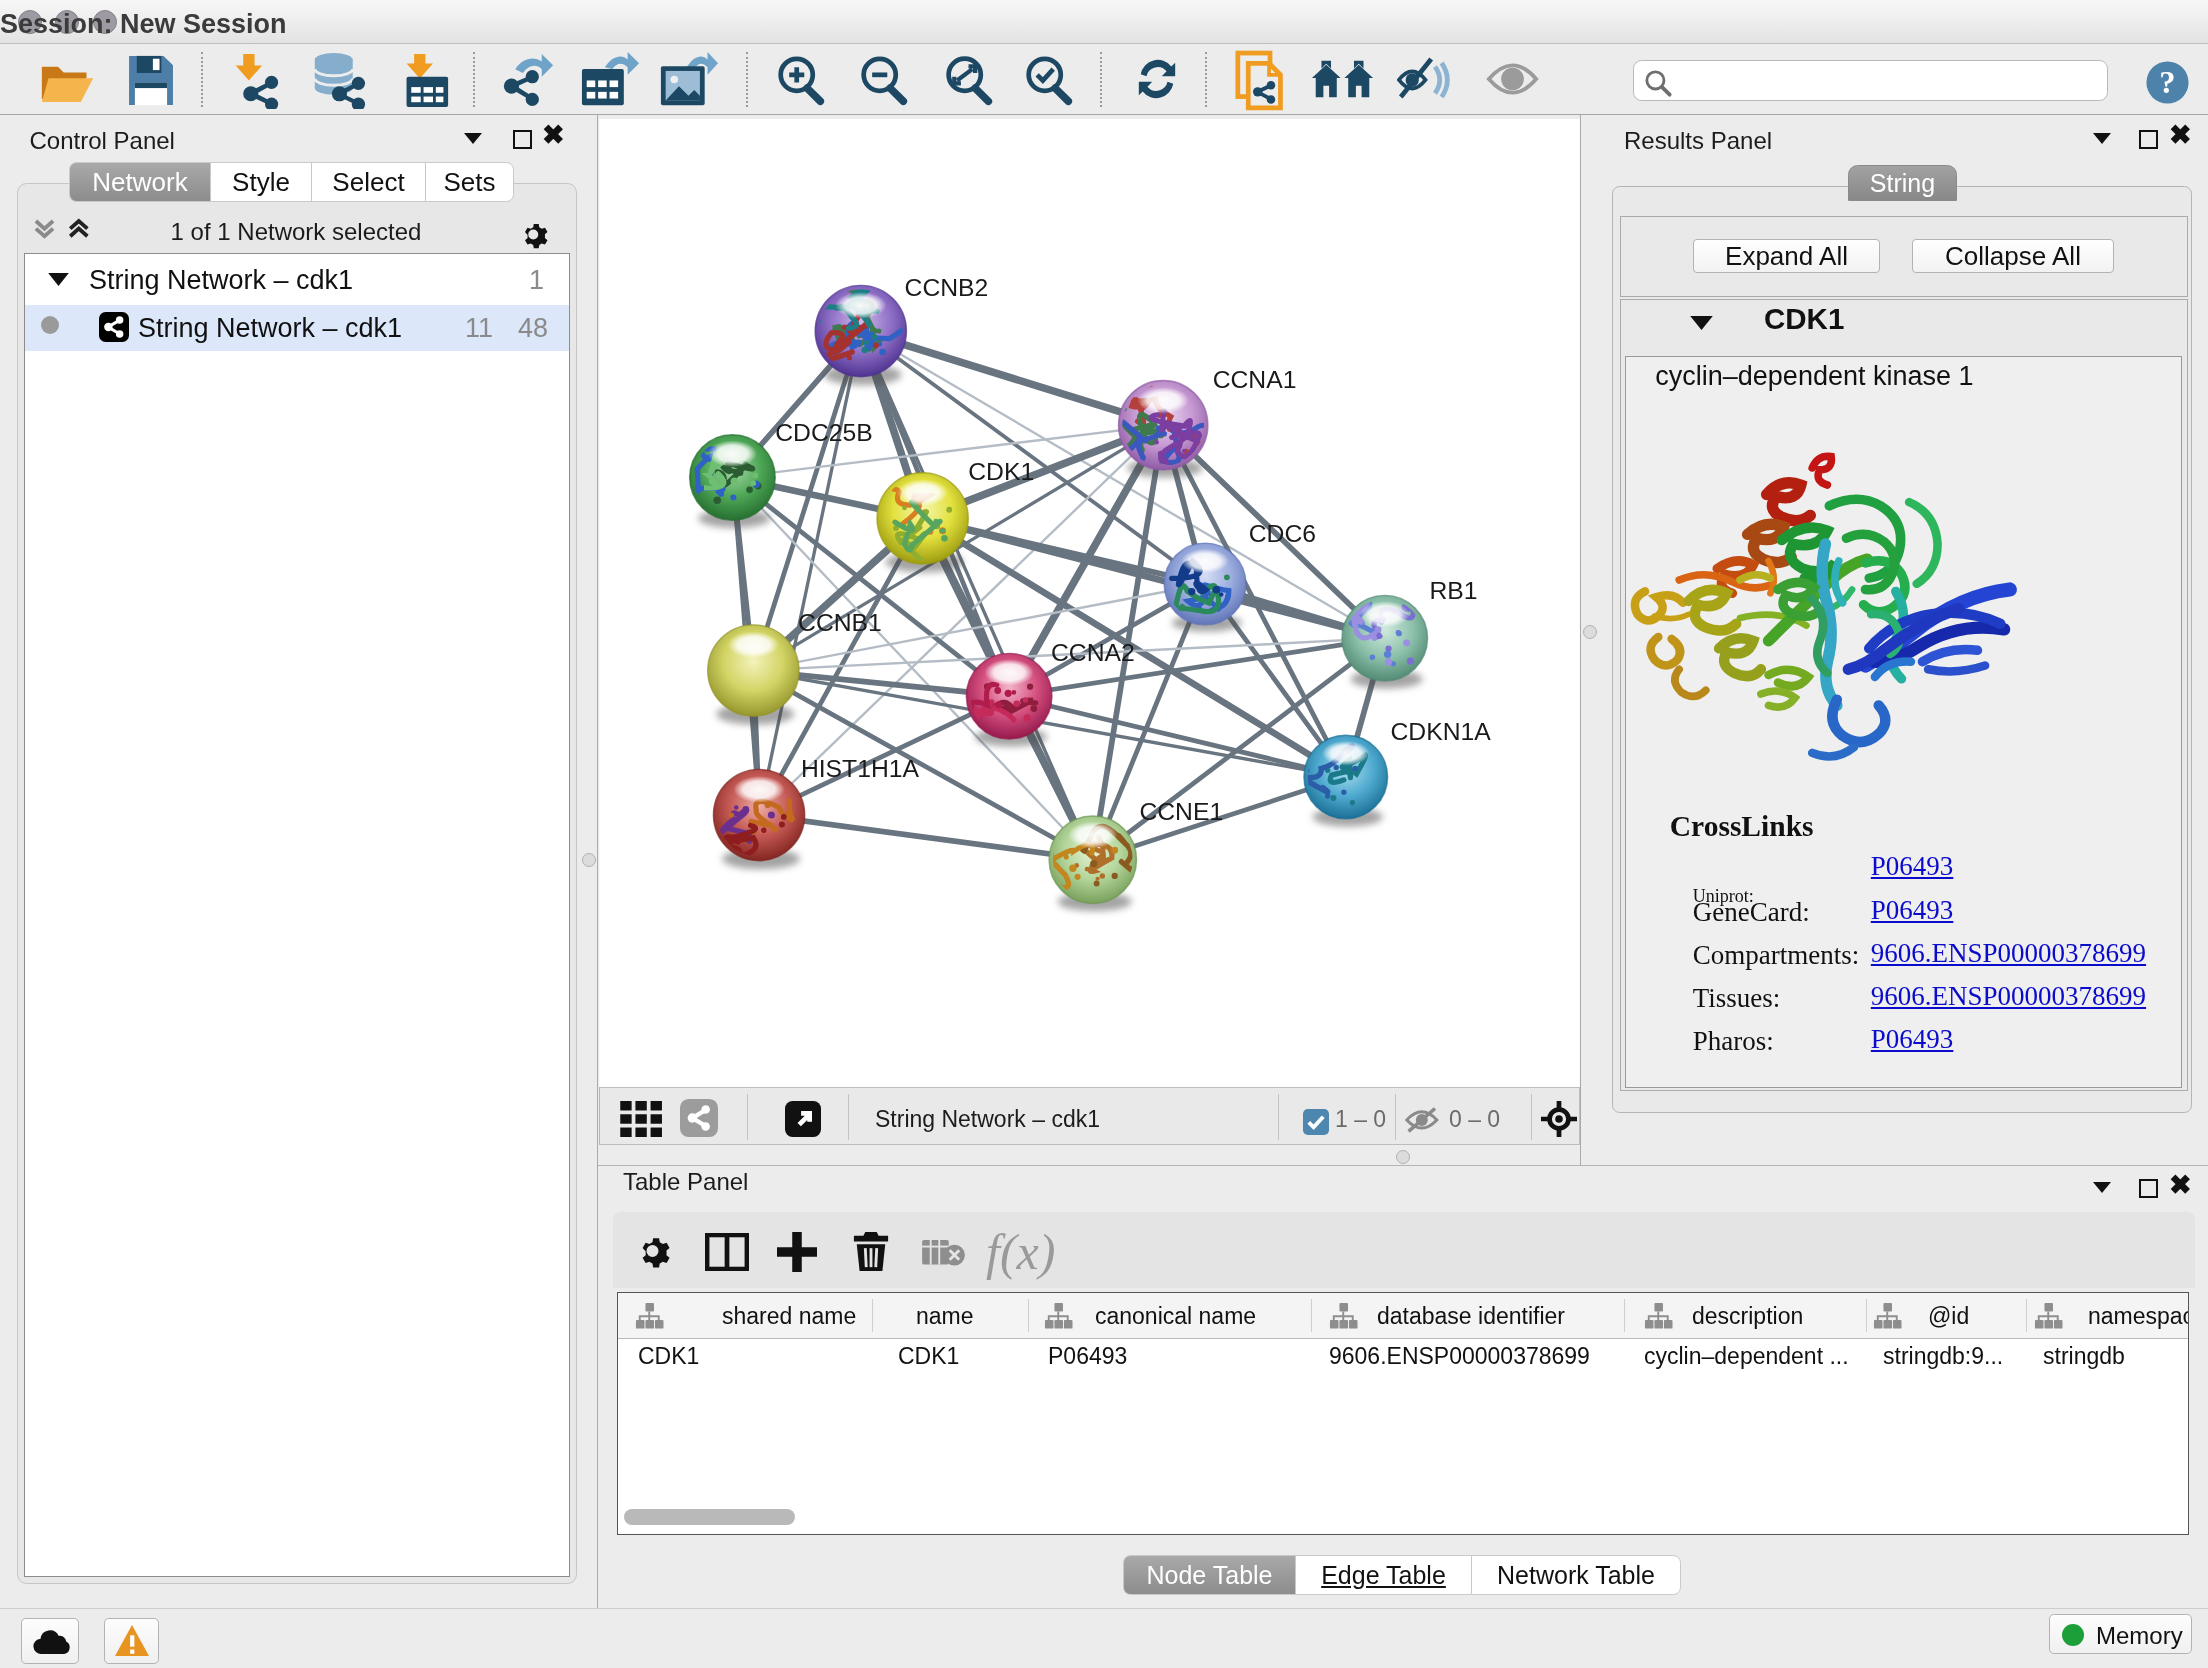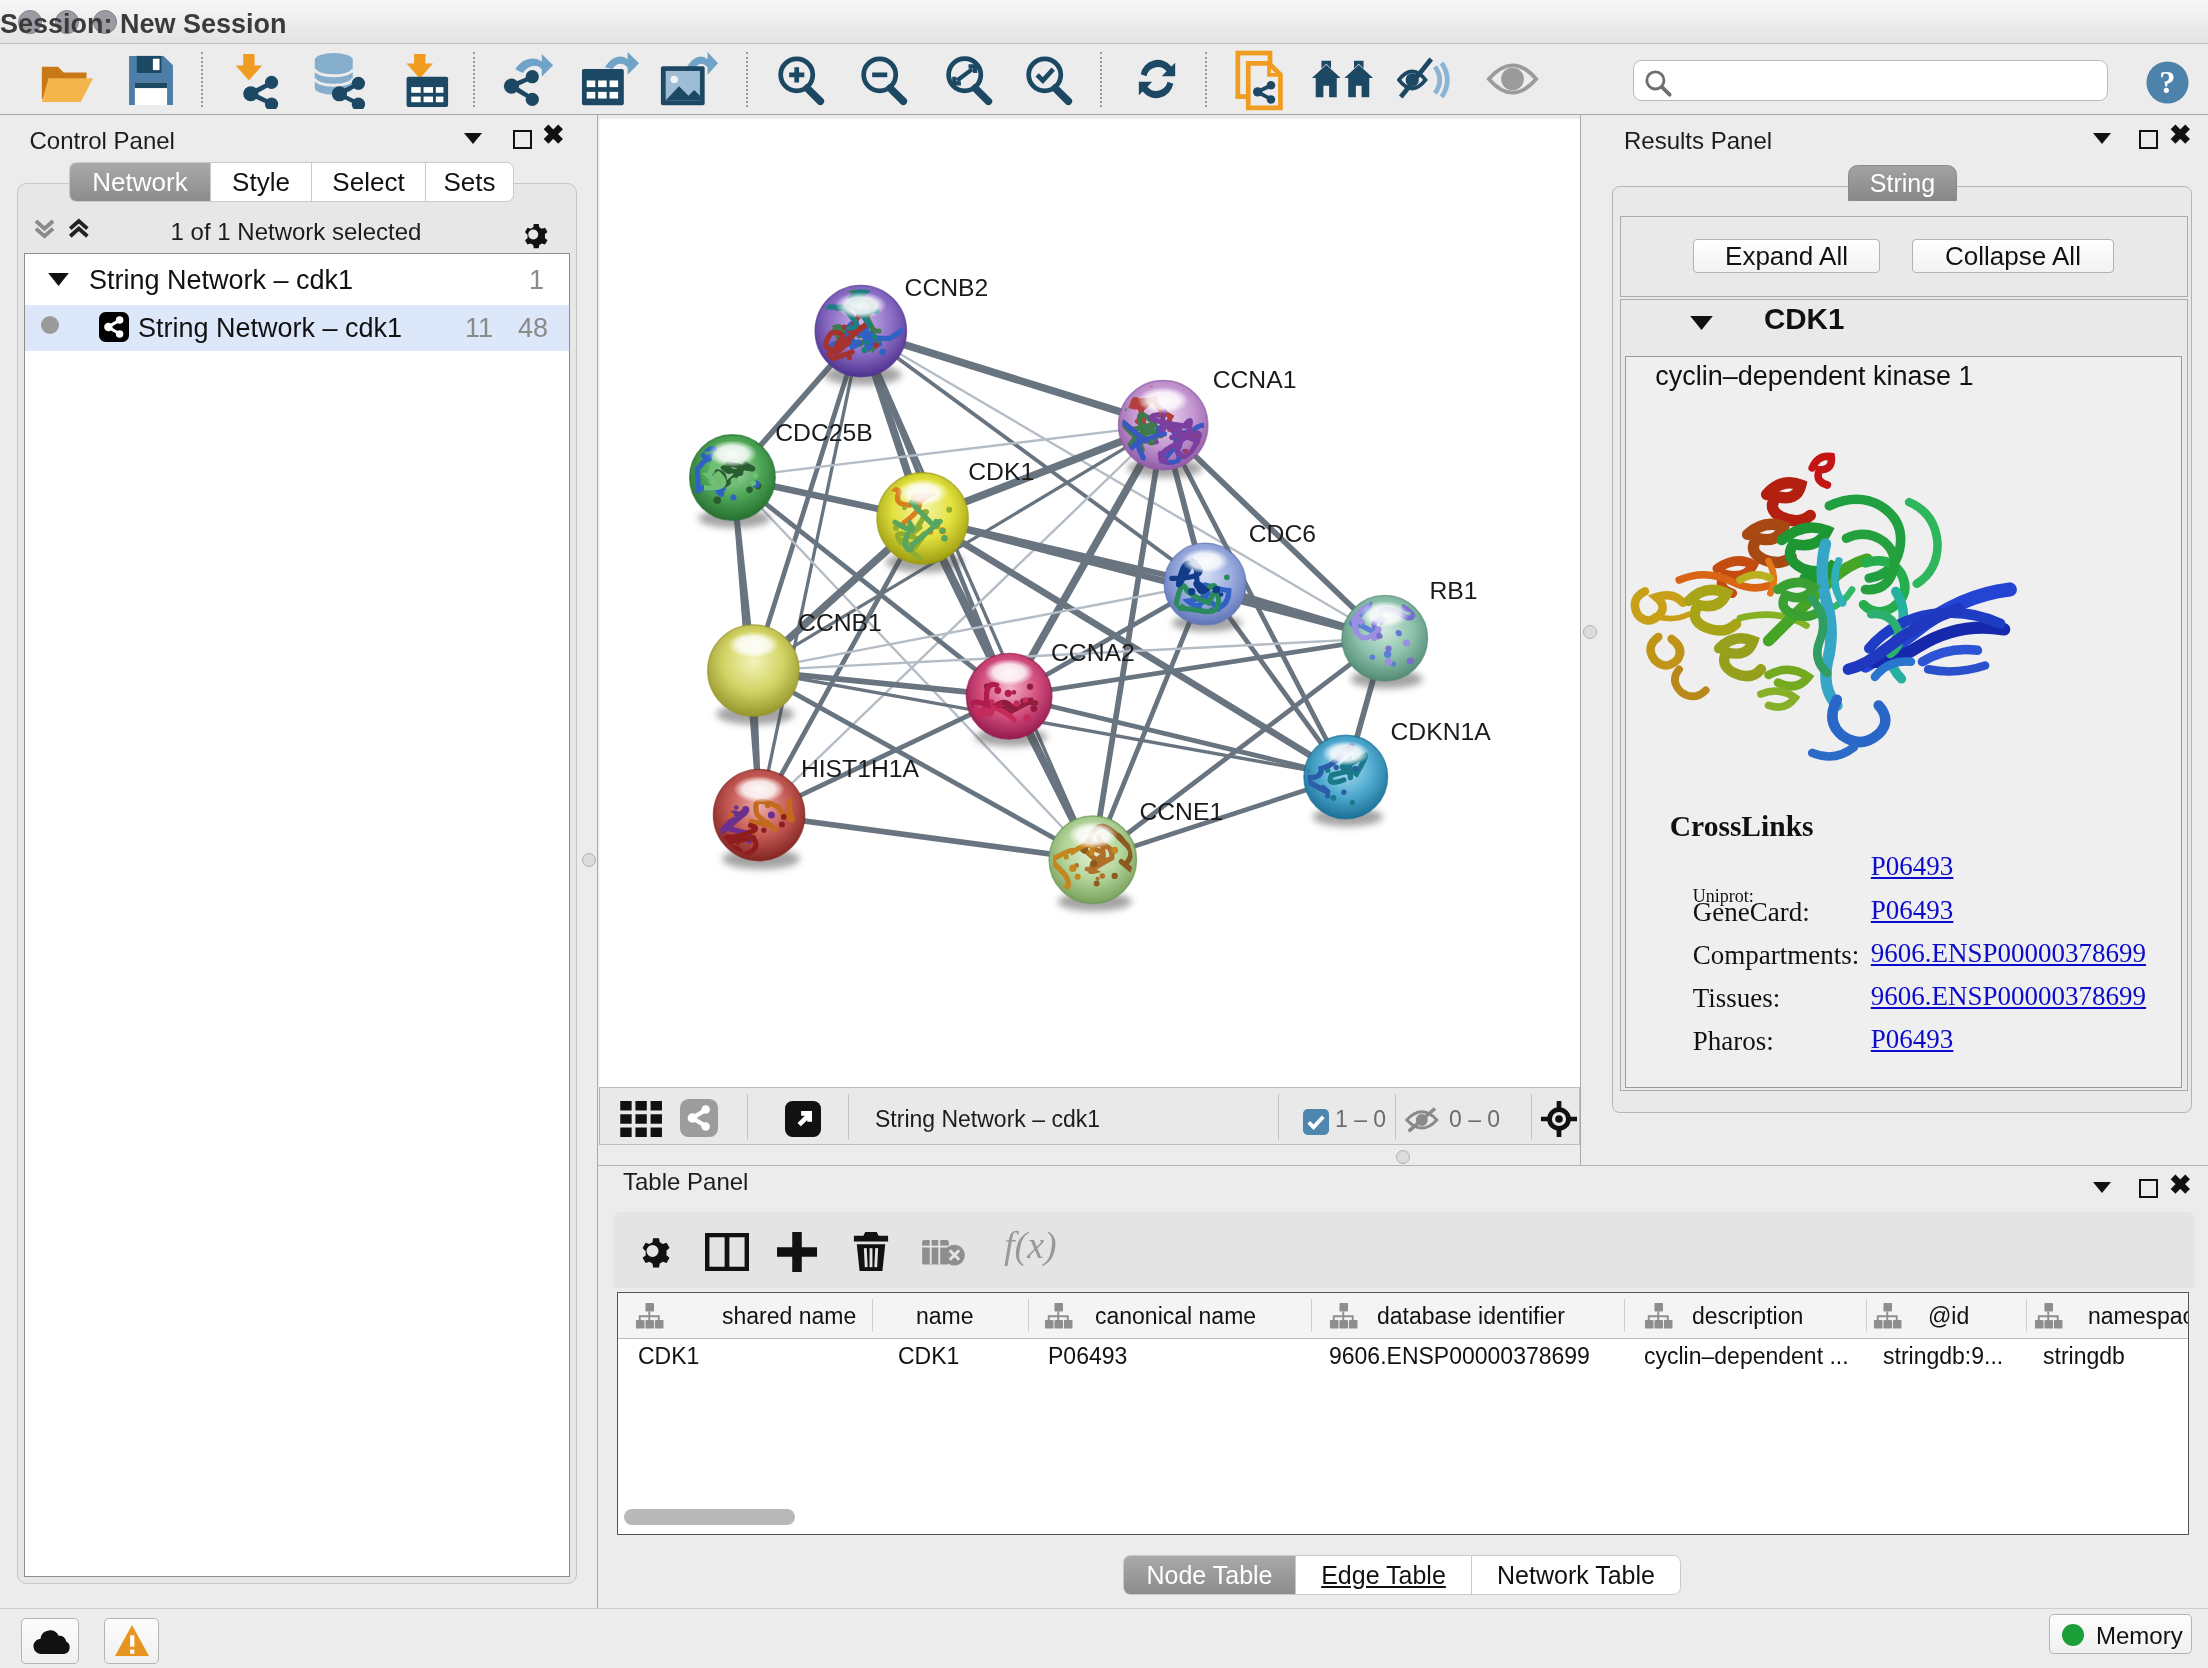--- a/index.html
+++ b/index.html
@@ -819,21 +819,21 @@
         <rect x="0" y="2" width="28" height="26" rx="2"></rect>
       </g>
     <g stroke="#e4e4e4" stroke-width="2">
         <line x1="0" y1="9" x2="28" y2="9"></line>
         <line x1="9" y1="2" x2="9" y2="28"></line>
         <line x1="18" y1="2" x2="18" y2="28"></line>
       </g>
     <circle cx="34" cy="18" r="11" fill="#8e8e8e"></circle>
     <path d="M29 13 L39 23 M39 13 L29 23" stroke="#e4e4e4" stroke-width="3"></path>
   </svg>
-  <div class="abs serif" style="left:391px;top:11.4px;font-size:38px;font-style:italic;color:#9a9a9a;">f(x)</div>
+  <div class="abs serif" style="left:373px;top:11.4px;font-size:50px;font-style:italic;color:#9a9a9a;">f(x)</div>
 </div>
 <div id="tp-table" class="abs">
   <div id="tp-header" class="abs">
     <div class="colsep" style="left:254px;"></div>
       <div class="colsep" style="left:410px;"></div>
       <div class="colsep" style="left:693px;"></div>
       <div class="colsep" style="left:1006px;"></div>
       <div class="colsep" style="left:1248px;"></div>
       <div class="colsep" style="left:1408px;"></div>
     <svg class="abs" style="left:17px;top:8.6px" width="28.5" height="28.5" viewBox="0 0 30 30">

